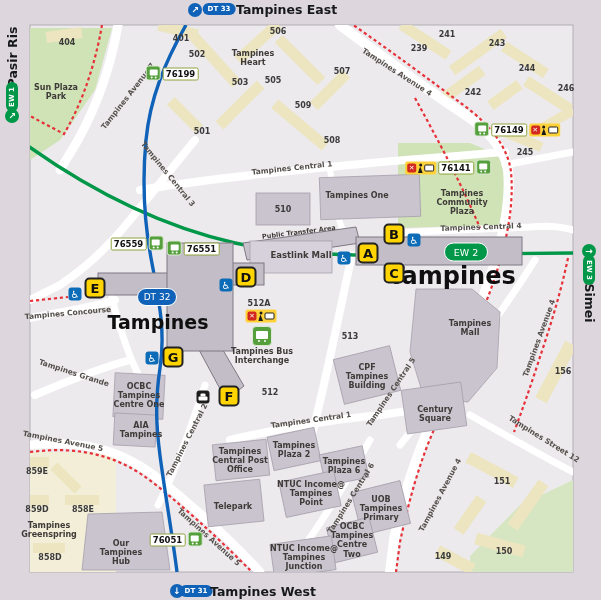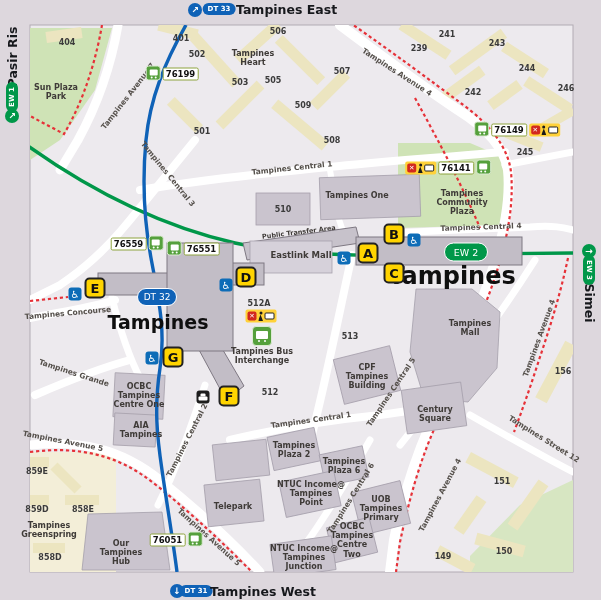--- a/index.html
+++ b/index.html
@@ -250,20 +250,21 @@
   <div class="ov lbl-place" style="left:253px;top:58px;width:46px">Tampines Heart</div>
   <div class="ov lbl-place" style="left:462px;top:203px;width:56px">Tampines Community Plaza</div>
   <div class="ov lbl-place" style="left:357px;top:196px;white-space:nowrap">Tampines One</div>
   <div class="ov lbl-place" style="left:301px;top:256px;white-space:nowrap;font-size:8.5px;z-index:4">Eastlink Mall</div>
   <div class="ov lbl-place" style="left:299px;top:233px;white-space:nowrap;font-size:6.5px;z-index:4;transform:translate(-50%,-50%) rotate(-7deg)">Public Transfer Area</div>
   <div class="ov lbl-place" style="left:470px;top:328px;width:48px">Tampines Mall</div>
   <div class="ov lbl-place" style="left:435px;top:414px;width:44px">Century Square</div>
   <div class="ov lbl-place" style="left:367px;top:377px;width:54px">CPF Tampines Building</div>
   <div class="ov lbl-place" style="left:262px;top:356px;width:74px">Tampines Bus Interchange</div>
   <div class="ov lbl-place" style="left:233px;top:507px;white-space:nowrap">Telepark</div>
+  <div class="ov lbl-place" style="left:240px;top:461px;width:58px">Tampines Central Post Office</div>
   <div class="ov lbl-place" style="left:294px;top:450px;width:46px">Tampines Plaza 2</div>
   <div class="ov lbl-place" style="left:344px;top:466px;width:44px">Tampines Plaza 6</div>
   <div class="ov lbl-place" style="left:311px;top:494px;width:68px">NTUC Income@ Tampines Point</div>
   <div class="ov lbl-place" style="left:381px;top:509px;width:46px">UOB Tampines Primary</div>
   <div class="ov lbl-place" style="left:352px;top:540px;width:48px">OCBC Tampines Centre Two</div>
   <div class="ov lbl-place" style="left:304px;top:558px;width:82px">NTUC Income@ Tampines Junction</div>
   <div class="ov lbl-place" style="left:139px;top:396px;width:52px">OCBC Tampines Centre One</div>
   <div class="ov lbl-place" style="left:141px;top:430px;width:48px">AIA Tampines</div>
   <div class="ov lbl-place" style="left:121px;top:553px;width:48px">Our Tampines Hub</div>
   <div class="ov lbl-place" style="left:49px;top:530px;width:58px">Tampines Greenspring</div>

